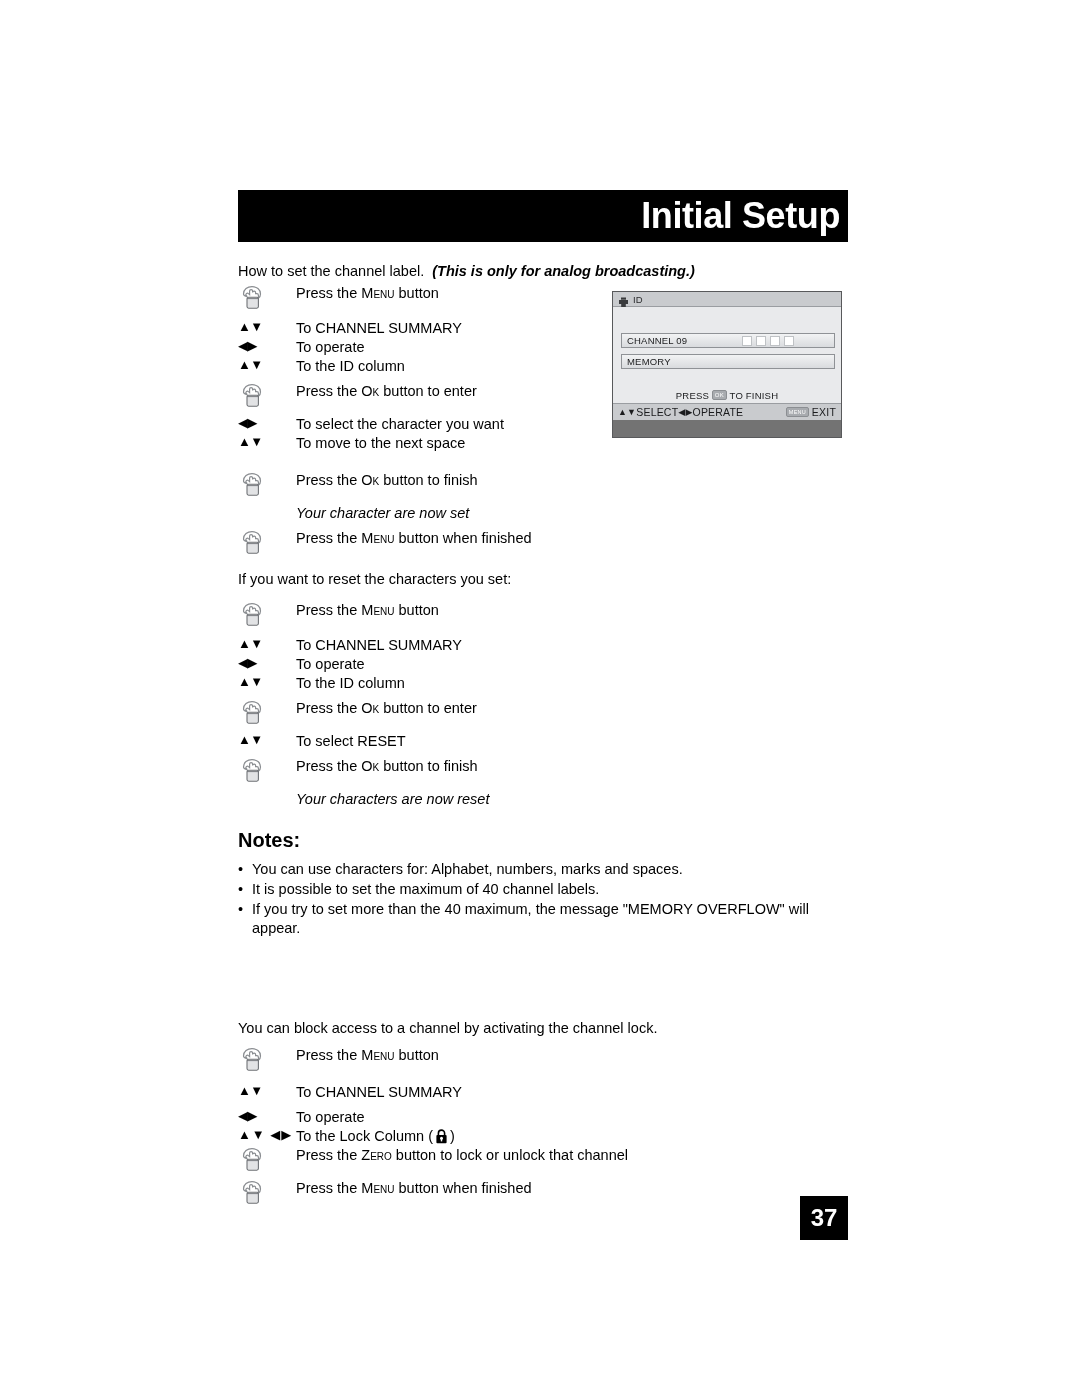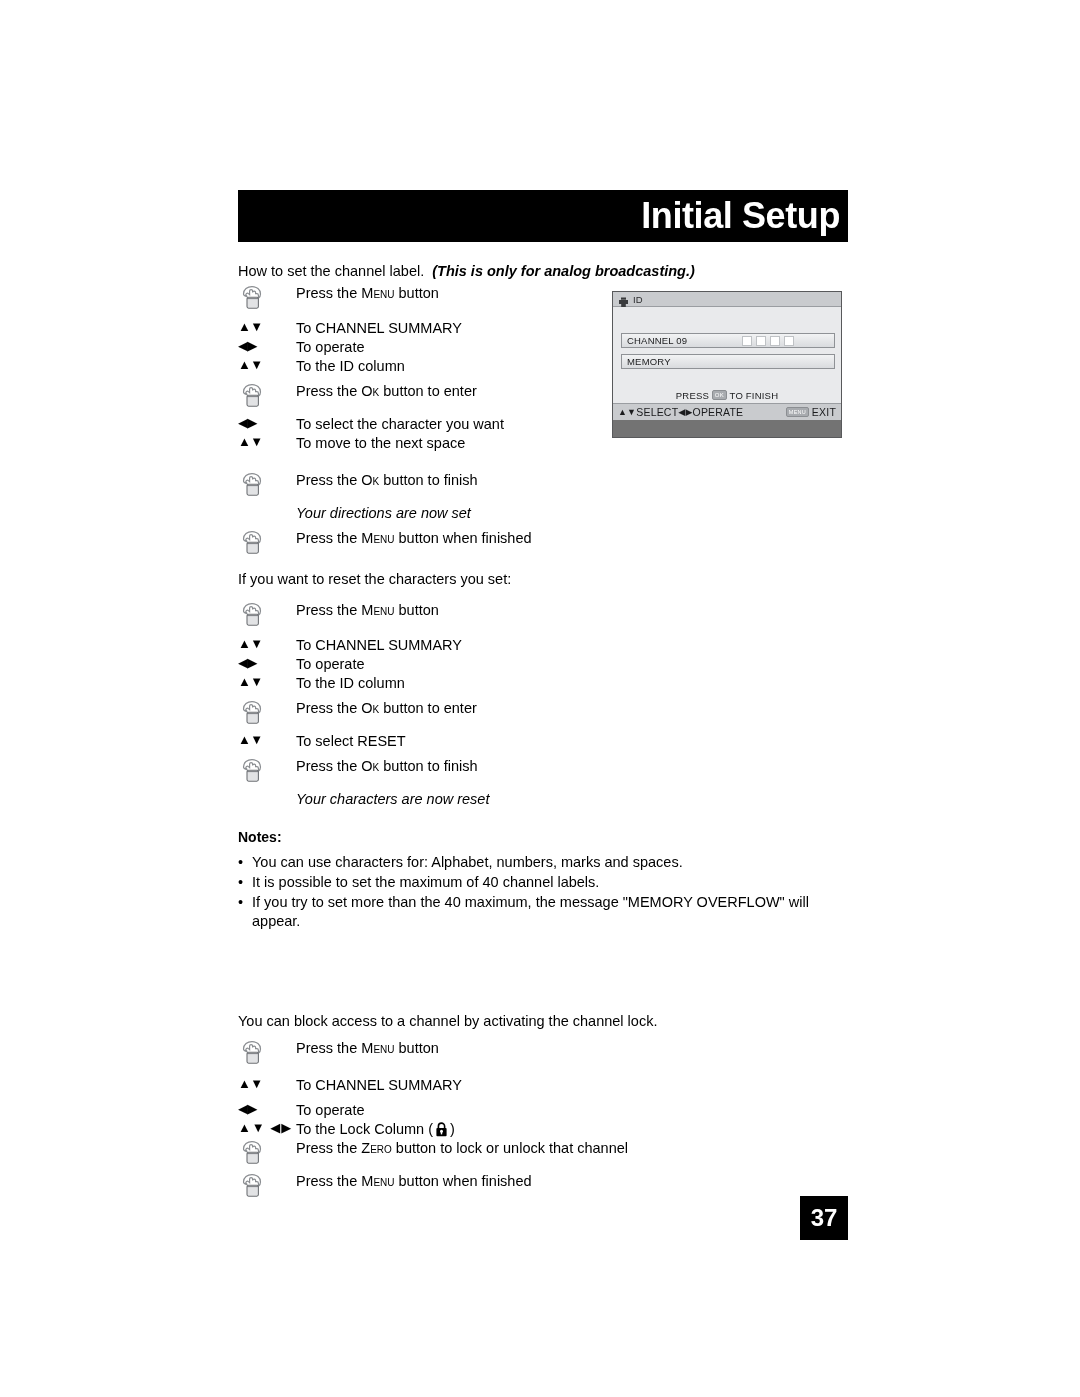--- a/index.html
+++ b/index.html
@@ -110,21 +110,21 @@
   .sp-6  { height: 6px; }
   .sp-8  { height: 8px; }
   .sp-10 { height: 10px; }
   .sp-12 { height: 12px; }
   .sp-14 { height: 14px; }
   .sp-20 { height: 20px; }
   .sp-60 { height: 60px; }
 
   
   .notes-title {
-    font-size: 14px;
+    font-size: 20px;
     font-weight: bold;
     margin-bottom: 8px;
   }
   .note-item {
     display: flex;
     font-size: 14.5px;
     line-height: 19px;
     margin-bottom: 1px;
   }
   .note-bullet {
@@ -416,21 +416,21 @@
         </div>
         <div class="step-text">
           <span>Press the </span><span class="btn-name"><span class="big">O</span><span class="sm">K</span></span><span> button to finish</span>
         </div>
       </div>
 
       <div class="sp-6"></div>
 
       <div class="step">
         <div class="step-gutter"></div>
-        <div class="step-text italic">Your directions are now set</div>
+        <div class="step-text italic">Your character are now set</div>
       </div>
 
       <div class="sp-6"></div>
 
       <div class="step">
         <div class="step-gutter">
           <svg class="hand-icon" viewBox="0 0 28 26">
             <path d="M5.5 9 C5.5 4.4 9.4 1.6 14 1.6 C18.6 1.6 22.5 4.4 22.5 9 C22.5 11 21.6 12.4 20.4 13.2 L20.4 10.2 C20.4 9.3 19.7 8.7 18.9 8.7 L17.6 8.7 L17.6 7.6 C17.6 6.8 16.9 6.2 16.1 6.2 C15.3 6.2 14.6 6.8 14.6 7.6 L14.6 6 C14.6 5.2 13.9 4.6 13.1 4.6 C12.3 4.6 11.6 5.2 11.6 6 L11.6 9.6 L10.5 8.6 C9.9 8 9 8 8.4 8.6 C7.8 9.2 7.8 10.1 8.4 10.7 L9.3 11.7 C7.9 11.2 5.5 11.2 5.5 9 Z" fill="none" stroke="#8a8d91" stroke-width="1.2"></path>
             <rect x="9" y="12.2" width="11.4" height="11" rx="1.6" fill="#e2e3e5" stroke="#6f7276" stroke-width="1.1"></rect>
             <path d="M9 13.6 L20.4 13.6" stroke="#6f7276" stroke-width="0.9"></path>

